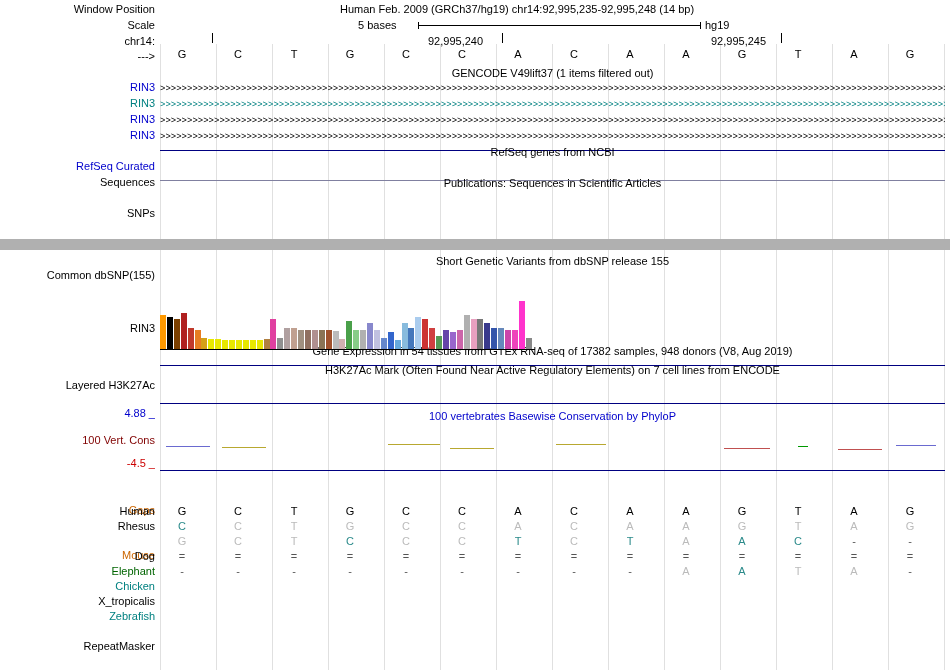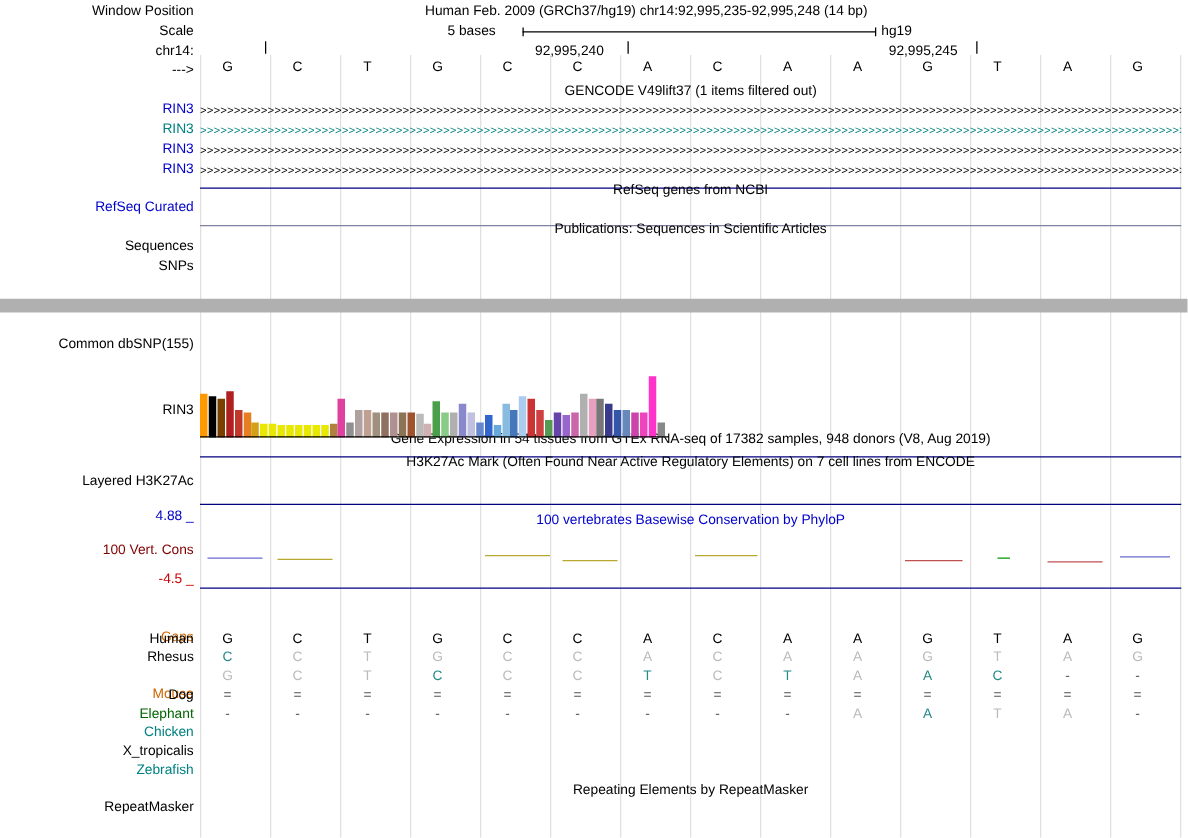--- a/index.html
+++ b/index.html
@@ -127,28 +127,29 @@
   <div class="lbl blue" style="top:129px;">RIN3</div>
   <div class="dense black" style="top:132px;">&gt;&gt;&gt;&gt;&gt;&gt;&gt;&gt;&gt;&gt;&gt;&gt;&gt;&gt;&gt;&gt;&gt;&gt;&gt;&gt;&gt;&gt;&gt;&gt;&gt;&gt;&gt;&gt;&gt;&gt;&gt;&gt;&gt;&gt;&gt;&gt;&gt;&gt;&gt;&gt;&gt;&gt;&gt;&gt;&gt;&gt;&gt;&gt;&gt;&gt;&gt;&gt;&gt;&gt;&gt;&gt;&gt;&gt;&gt;&gt;&gt;&gt;&gt;&gt;&gt;&gt;&gt;&gt;&gt;&gt;&gt;&gt;&gt;&gt;&gt;&gt;&gt;&gt;&gt;&gt;&gt;&gt;&gt;&gt;&gt;&gt;&gt;&gt;&gt;&gt;&gt;&gt;&gt;&gt;&gt;&gt;&gt;&gt;&gt;&gt;&gt;&gt;&gt;&gt;&gt;&gt;&gt;&gt;&gt;&gt;&gt;&gt;&gt;&gt;&gt;&gt;&gt;&gt;&gt;&gt;&gt;&gt;&gt;&gt;&gt;&gt;&gt;&gt;&gt;&gt;&gt;&gt;&gt;&gt;&gt;&gt;&gt;&gt;&gt;&gt;&gt;&gt;&gt;&gt;&gt;&gt;&gt;&gt;&gt;&gt;&gt;&gt;&gt;&gt;&gt;&gt;&gt;&gt;&gt;&gt;&gt;&gt;&gt;&gt;&gt;&gt;&gt;&gt;&gt;&gt;&gt;&gt;&gt;&gt;&gt;&gt;&gt;&gt;&gt;&gt;&gt;&gt;&gt;&gt;&gt;&gt;&gt;&gt;&gt;&gt;&gt;&gt;&gt;&gt;&gt;&gt;&gt;&gt;&gt;&gt;</div>
 
   <div class="hline" style="top:150px;"></div>
 
   <div class="lbl blue" style="top:160px;">RefSeq Curated</div>
   <div class="center" style="top:146px;">RefSeq genes from NCBI</div>
 
   <div class="hline thin" style="top:180px;"></div>
 
-  <div class="lbl" style="top:191px;">Sequences</div>
+  <div class="lbl" style="top:176px;">Sequences</div>
   <div class="center" style="top:177px;">Publications: Sequences in Scientific Articles</div>
 
   <div class="lbl" style="top:207px;">SNPs</div>
 
   <div class="lbl green" style="top:238px;">OMIM Genes</div>
   <div class="graybar" style="top:239px;"></div>
 
+  <div class="center" style="top:255px;">Short Genetic Variants from dbSNP release 155</div>
   <div class="lbl" style="top:269px;">Common dbSNP(155)</div>
 
   <div class="center" style="top:298px;margin-top:47px;">Gene Expression in 54 tissues from GTEx RNA-seq of 17382 samples, 948 donors (V8, Aug 2019)</div>
   <div class="lbl" style="top:322px;">RIN3</div>
   <div id="gtex-chart" class="barchart" style="top:300px;">
       <span style="left: 0px; height: 34.7083px; background: rgb(255, 153, 0);"></span>
       <span style="left: 6.9px; height: 32.6667px; background: rgb(0, 0, 0);"></span>
       <span style="left: 13.8px; height: 30.625px; background: rgb(123, 63, 0);"></span>
       <span style="left: 20.7px; height: 36.75px; background: rgb(176, 32, 32);"></span>
       <span style="left: 27.6px; height: 22.4583px; background: rgb(192, 57, 43);"></span>
@@ -305,16 +306,15 @@
       <span style="position: absolute; left: 506px; top: 565px; width: 24px; text-align: center; font-size: 11px; color: rgb(85, 85, 85);">-</span>
       <span style="position: absolute; left: 562px; top: 565px; width: 24px; text-align: center; font-size: 11px; color: rgb(85, 85, 85);">-</span>
       <span style="position: absolute; left: 618px; top: 565px; width: 24px; text-align: center; font-size: 11px; color: rgb(85, 85, 85);">-</span>
       <span style="position: absolute; left: 674px; top: 565px; width: 24px; text-align: center; font-size: 11px; color: rgb(187, 187, 187);">A</span>
       <span style="position: absolute; left: 730px; top: 565px; width: 24px; text-align: center; font-size: 11px; color: rgb(42, 138, 138);">A</span>
       <span style="position: absolute; left: 786px; top: 565px; width: 24px; text-align: center; font-size: 11px; color: rgb(187, 187, 187);">T</span>
       <span style="position: absolute; left: 842px; top: 565px; width: 24px; text-align: center; font-size: 11px; color: rgb(187, 187, 187);">A</span>
       <span style="position: absolute; left: 898px; top: 565px; width: 24px; text-align: center; font-size: 11px; color: rgb(85, 85, 85);">-</span>
     </div>
 
-  <div class="center" style="top:626px;">Repeating Elements by RepeatMasker</div>
   <div class="lbl" style="top:640px;margin-left:28px;">RepeatMasker</div>
 
 </div>
 
 </body></html>

